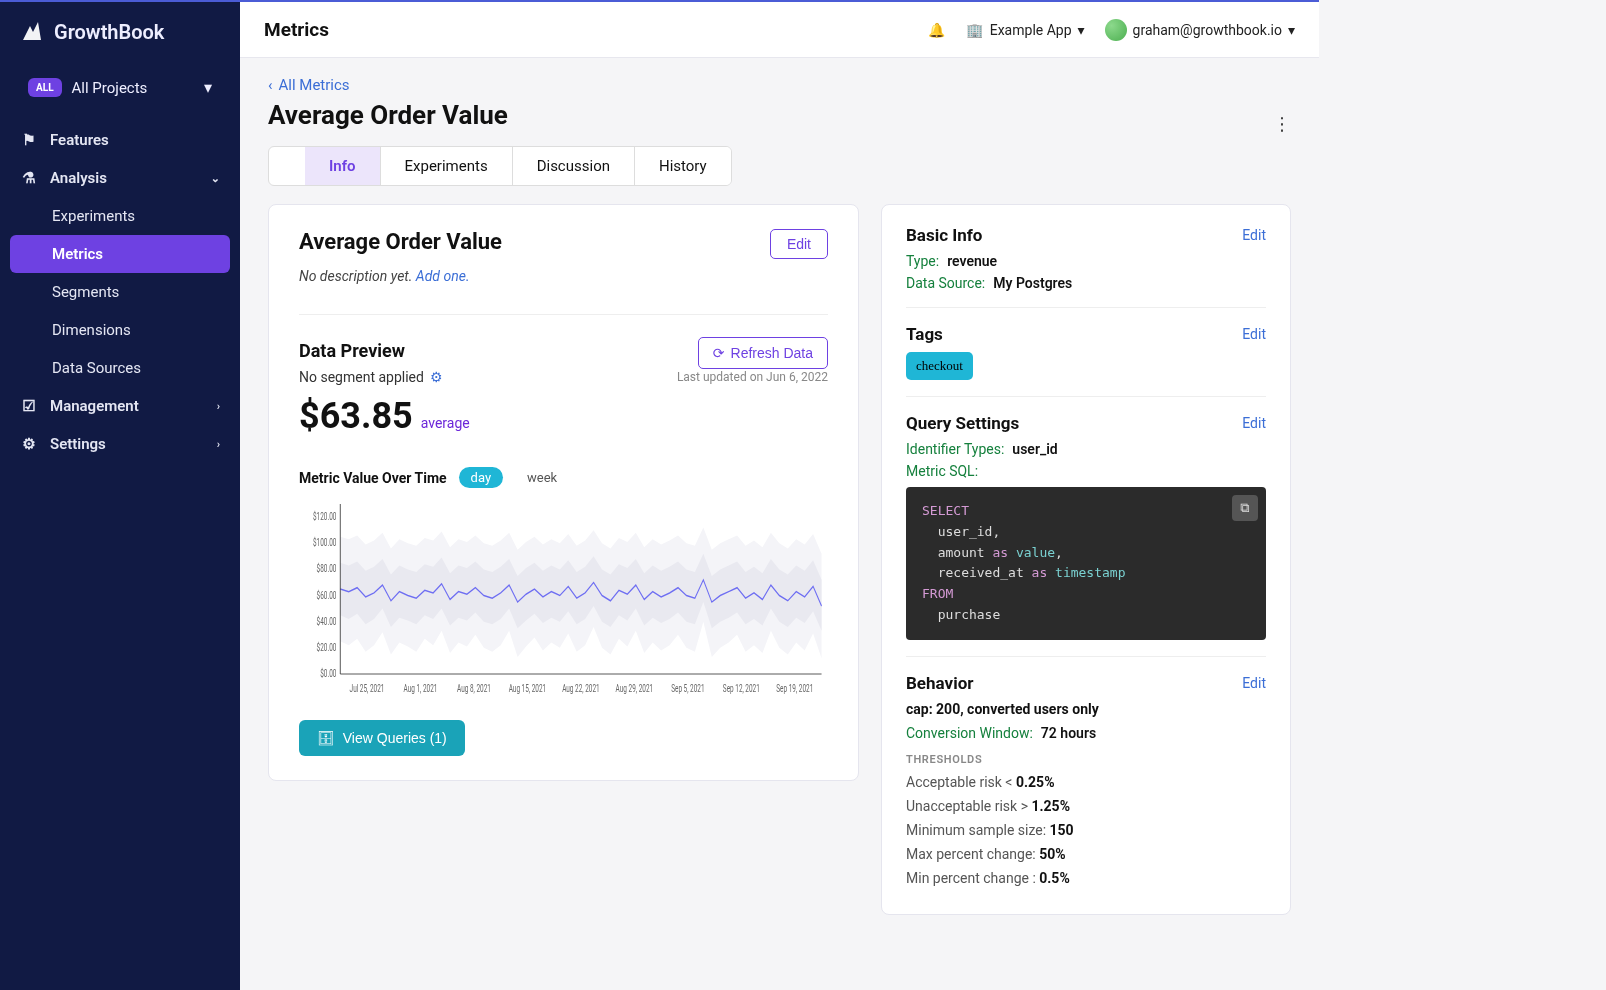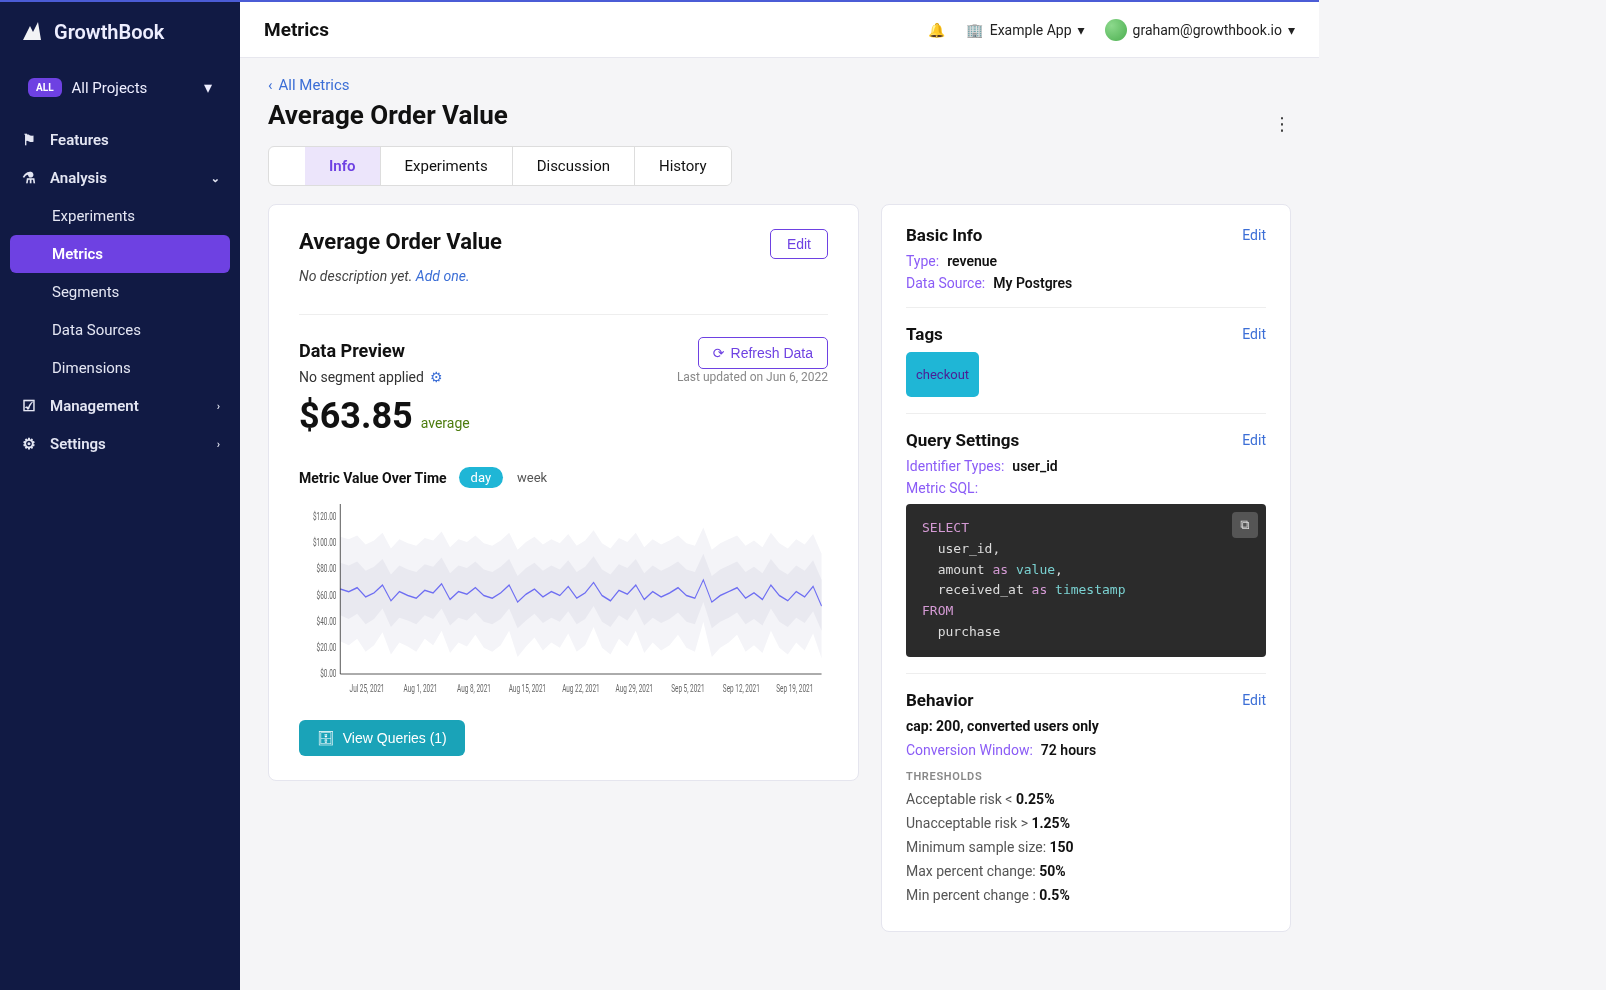--- a/index.html
+++ b/index.html
@@ -53,46 +53,46 @@
 h3 { font-size: 18px; font-weight: 700; margin-bottom: 6px; }
 .row-sub { display:flex; align-items:center; justify-content:space-between; }
 .refresh-btn { border:1px solid #6e41e2; color:#6e41e2; background:#fff; padding:7px 14px; border-radius:5px; font-size:14px; cursor:pointer; display:flex; align-items:center; gap:6px; }
 .segment { font-size:14px; color:#333; display:flex; align-items:center; gap:6px; }
 .segment .gear { color:#3b6ed6; cursor:pointer; }
 .last-upd { font-size:12px; color:#888; }
 .seg-row { display:flex; justify-content:space-between; align-items:center; margin-bottom:8px; }
 
 .avg-row { display:flex; align-items:baseline; gap:8px; margin: 10px 0 30px; }
 .avg-val { font-size: 36px; font-weight:700; }
-.avg-lbl { font-size:14px; color:#4d7c0f; }
+.avg-lbl { font-size:14px; color:#6d28d9; }
 
 .series-title { font-size:14px; font-weight:700; margin-bottom:0; }
-.granularity { display:flex; align-items:center; gap:14px; margin-left: 12px; }
+.granularity { display:flex; align-items:center; gap:24px; margin-left: 12px; }
 .gran-row { display:flex; align-items:center; gap:0; margin-bottom:10px; }
 .pill { background:#1fb6d6; color:#fff; padding:3px 12px; border-radius:12px; font-size:13px; cursor:pointer; }
 .gran-opt { font-size:13px; color:#555; cursor:pointer; }
 
 .chart-wrap { position:relative; height: 200px; margin-bottom: 22px; margin-top:8px; }
 .chart-wrap svg { width:100%; height:100%; }
 .axis-label { font-size:10px; fill:#666; font-family: inherit; }
 .chart-line { stroke:#6e6ef2; stroke-width:1.5; fill:none; }
 .chart-band { fill:#e9e9f0; }
 .chart-band2 { fill:#f4f4f8; }
 
 .vq-btn { background:#1aa3b8; color:#fff; border:none; padding:10px 18px; border-radius:6px; font-size:14px; cursor:pointer; display:flex; align-items:center; gap:8px; }
 
 
 .panel-head { display:flex; justify-content:space-between; align-items:center; margin-bottom:8px; }
 .panel-head h4 { font-size:17px; font-weight:700; }
 .edit-link { color:#3b6ed6; font-size:14px; cursor:pointer; }
 .kv { font-size:14px; margin-bottom:6px; }
-.kv .k { color:#8b5cf6; margin-right:8px;text-align:center; }
+.kv .k { color:#15803d; margin-right:8px;text-align:center; }
 .kv .v { font-weight:600; color:#111; }
 .right hr { border:none; border-top:1px solid #eee; margin:16px 0; }
-.tag { background:#1fb6d6; color:#4c1d95; padding:15px 10px; border-radius:5px; font-size:13px; display:inline-block; }
+.tag { background:#1fb6d6; color:#000000; padding:6px 10px; border-radius:5px; font-size:13px; display:inline-block;font-family:Liberation Serif, serif; }
 
 .sql-box { background:#2b2b2b; color:#ddd; font-family: ui-monospace, Menlo, monospace; font-size:13px; padding:14px 16px; border-radius:4px; position:relative; line-height:1.6; margin-top:8px; }
 .sql-box .kw { color:#d49ad4; }
 .sql-box .id { color:#7ad1d1; }
 .sql-box .copy { position:absolute; top:8px; right:8px; background:#555; border-radius:4px; width:26px; height:26px; display:flex; align-items:center; justify-content:center; cursor:pointer; color:#ddd; }
 
 .thresh-label { font-size:11px; letter-spacing:0.06em; color:#888; font-weight:600; margin:12px 0 8px; text-transform:uppercase; }
 .bline { font-size:14px; color:#555; margin-bottom:8px; }
 .bline b { color:#111; font-weight:700; }
 </style>
@@ -125,24 +125,24 @@
       <li class="sub">
           <span>Experiments</span>
         </li>
       <li class="sub active">
           <span>Metrics</span>
         </li>
       <li class="sub">
           <span>Segments</span>
         </li>
       <li class="sub">
+          <span>Dimensions</span>
+        </li>
+      <li class="sub">
           <span>Data Sources</span>
-        </li>
-      <li class="sub">
-          <span>Dimensions</span>
         </li>
       <li class="section">
           <span class="icon">☑</span>
           <span>Management</span>
           <span class="chev">›</span>
         </li>
       <li class="section">
           <span class="icon">⚙</span>
           <span>Settings</span>
           <span class="chev">›</span>

